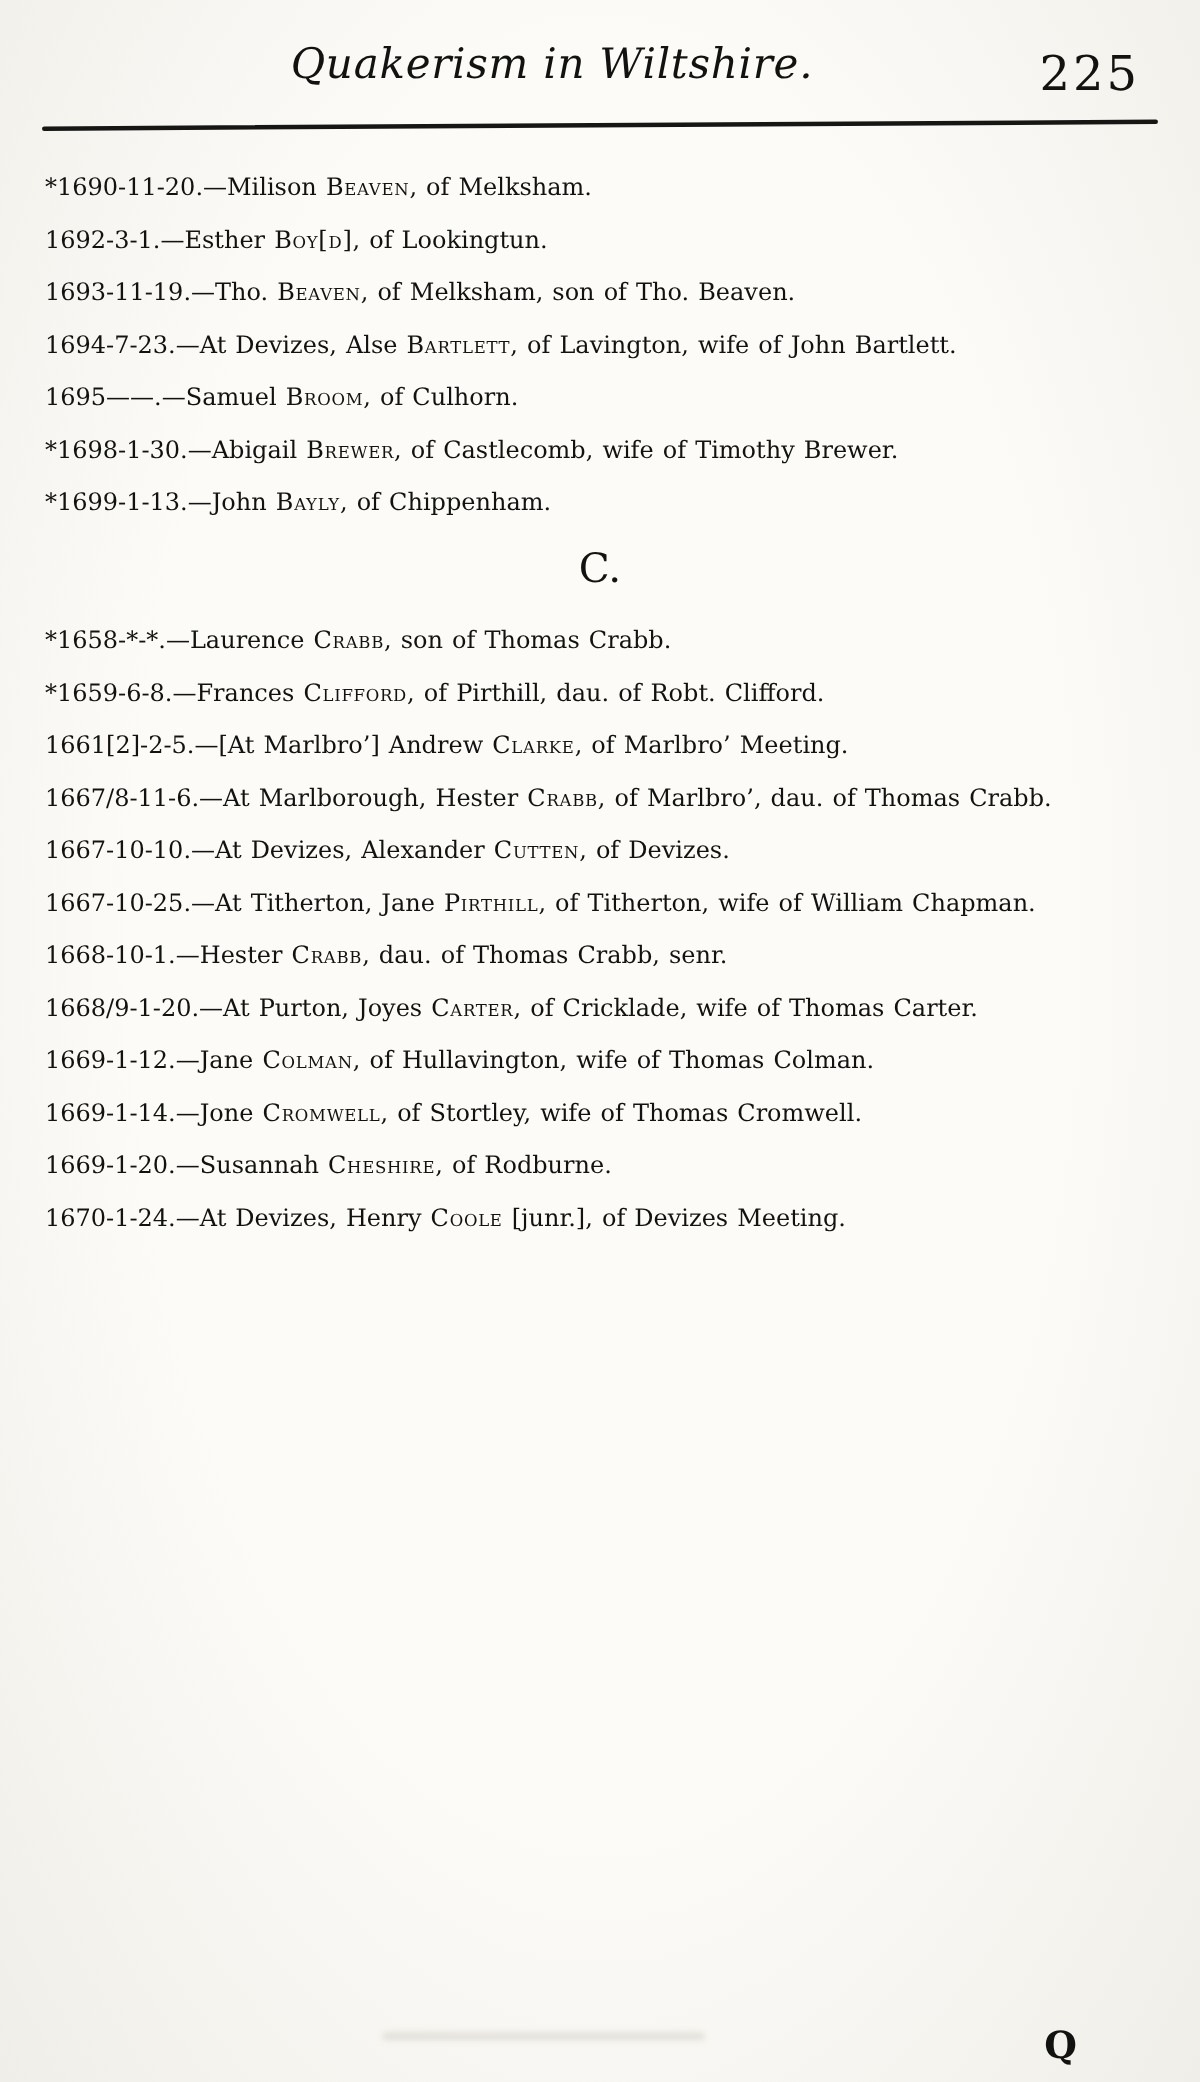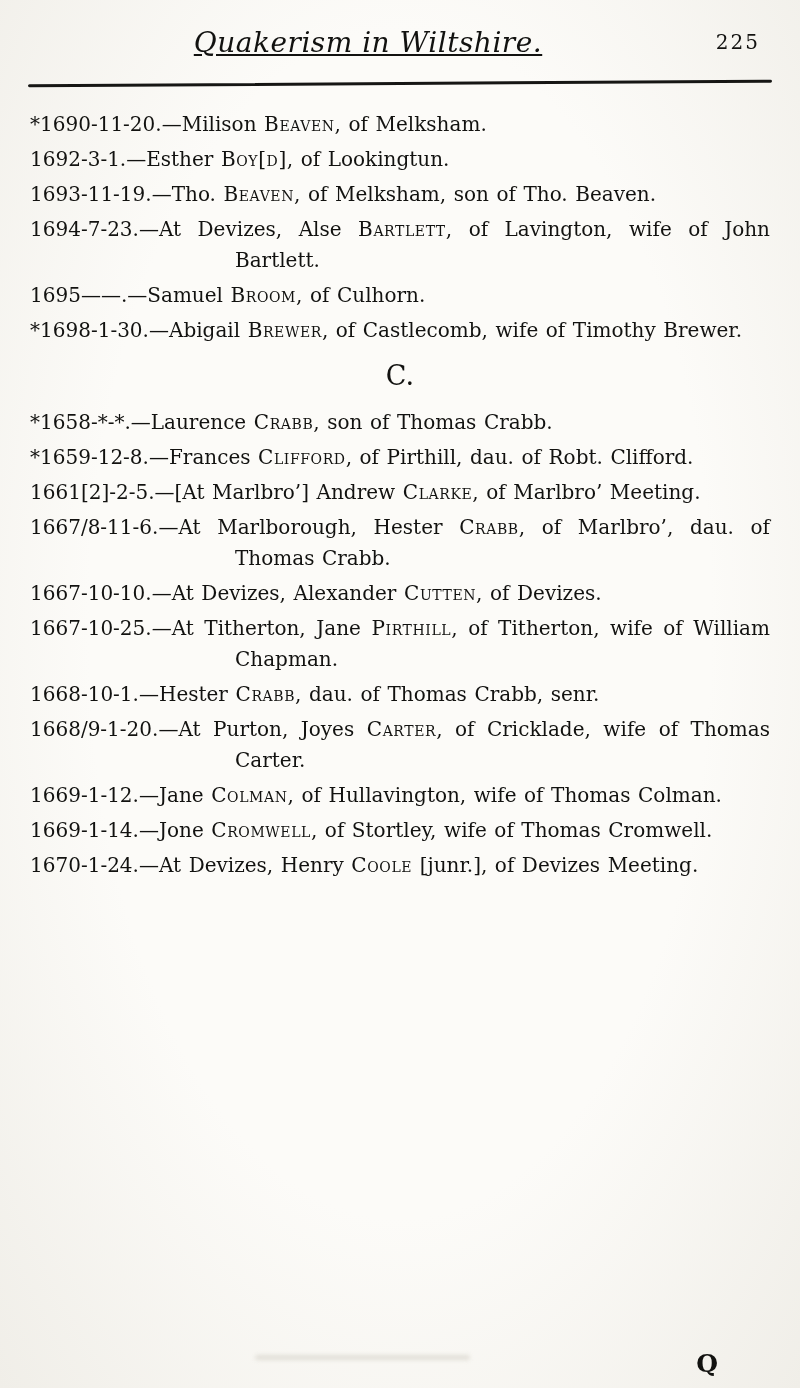--- a/index.html
+++ b/index.html
@@ -6,36 +6,36 @@
   body {
     width: 800px; height: 1388px; overflow: hidden;
     font-family: "DejaVu Serif", serif;
     color: #121210;
     background: #f3f2ed;
   }
   .page {
     position: relative; width: 800px; height: 1388px; box-sizing: border-box;
     background: radial-gradient(ellipse at 50% 45%, #fcfbf8 55%, #f0eee8 100%);
   }
-  .page-header { position: relative; padding-top: 26px; height: 44px; text-decoration: underline; }
+  .page-header { position: relative; padding-top: 26px; height: 44px; }
   .running-title {
     text-align: center; font-style: italic; font-size: 28px;
     letter-spacing: 0.5px; transform: translateX(-32px);
   }
   .page-number {
     position: absolute; top: 30px; right: 40px;
-    font-size: 20px; letter-spacing: 2px;
+    font-size: 32px; letter-spacing: 2px;
   }
   .head-rule {
     margin-left: 28px; margin-top: 12px; width: 744px; height: 3px;
     background: #161614; border-radius: 2px; transform: rotate(-0.35deg);
   }
   .register { padding: 24px 30px 0 30px; }
   .entry {
-    margin: 0 0 4px 0; font-size: 20px; line-height: 31px;
+    margin: 0 0 4px 0; font-size: 16px; line-height: 31px;
     text-align: justify; text-justify: inter-word;
     padding-left: 205px; text-indent: -205px;
     word-spacing: 0.06em;
   }
   .sc { font-variant: small-caps; letter-spacing: 0.03em; }
   .section-heading {
     text-align: center; font-size: 27px; margin: 14px 0 16px 0;
   }
   .signature-mark {
     position: absolute; right: 82px; bottom: 10px;
@@ -57,30 +57,32 @@
 
   <div class="head-rule"></div>
 
   <main class="register">
       <p class="entry"><span>*1690-11-20.—Milison </span><span class="sc">Beaven</span><span>, of Melksham.</span></p>
       <p class="entry"><span>1692-3-1.—Esther </span><span class="sc">Boy[d]</span><span>, of Lookingtun.</span></p>
       <p class="entry"><span>1693-11-19.—Tho. </span><span class="sc">Beaven</span><span>, of Melksham, son of Tho. Beaven.</span></p>
       <p class="entry"><span>1694-7-23.—At Devizes, Alse </span><span class="sc">Bartlett</span><span>, of Lavington, wife of John Bartlett.</span></p>
       <p class="entry"><span>1695——.—Samuel </span><span class="sc">Broom</span><span>, of Culhorn.</span></p>
       <p class="entry"><span>*1698-1-30.—Abigail </span><span class="sc">Brewer</span><span>, of Castlecomb, wife of Timothy Brewer.</span></p>
+      <p class="entry"><span>*1699-1-13.—John </span><span class="sc">Bayly</span><span>, of Chippenham.</span></p>
       <div class="section-heading">C.</div>
       <p class="entry"><span>*1658-*-*.—Laurence </span><span class="sc">Crabb</span><span>, son of Thomas Crabb.</span></p>
-      <p class="entry"><span>*1659-12-8.—Frances </span><span class="sc">Clifford</span><span>, of Pirthill, dau. of Robt. Clifford.</span></p>
+      <p class="entry"><span>*1659-6-8.—Frances </span><span class="sc">Clifford</span><span>, of Pirthill, dau. of Robt. Clifford.</span></p>
       <p class="entry"><span>1661[2]-2-5.—[At Marlbro’] Andrew </span><span class="sc">Clarke</span><span>, of Marlbro’ Meeting.</span></p>
       <p class="entry"><span>1667/8-11-6.—At Marlborough, Hester </span><span class="sc">Crabb</span><span>, of Marlbro’, dau. of Thomas Crabb.</span></p>
       <p class="entry"><span>1667-10-10.—At Devizes, Alexander </span><span class="sc">Cutten</span><span>, of Devizes.</span></p>
       <p class="entry"><span>1667-10-25.—At Titherton, Jane </span><span class="sc">Pirthill</span><span>, of Titherton, wife of William Chapman.</span></p>
       <p class="entry"><span>1668-10-1.—Hester </span><span class="sc">Crabb</span><span>, dau. of Thomas Crabb, senr.</span></p>
       <p class="entry"><span>1668/9-1-20.—At Purton, Joyes </span><span class="sc">Carter</span><span>, of Cricklade, wife of Thomas Carter.</span></p>
       <p class="entry"><span>1669-1-12.—Jane </span><span class="sc">Colman</span><span>, of Hullavington, wife of Thomas Colman.</span></p>
       <p class="entry"><span>1669-1-14.—Jone </span><span class="sc">Cromwell</span><span>, of Stortley, wife of Thomas Cromwell.</span></p>
+      <p class="entry"><span>1669-1-20.—Susannah </span><span class="sc">Cheshire</span><span>, of Rodburne.</span></p>
       <p class="entry"><span>1670-1-24.—At Devizes, Henry </span><span class="sc">Coole</span><span> [junr.], of Devizes Meeting.</span></p>
     </main>
 
   <div class="smudge"></div>
 
   <div class="signature-mark">Q</div>
 </div>
 
 </body></html>

